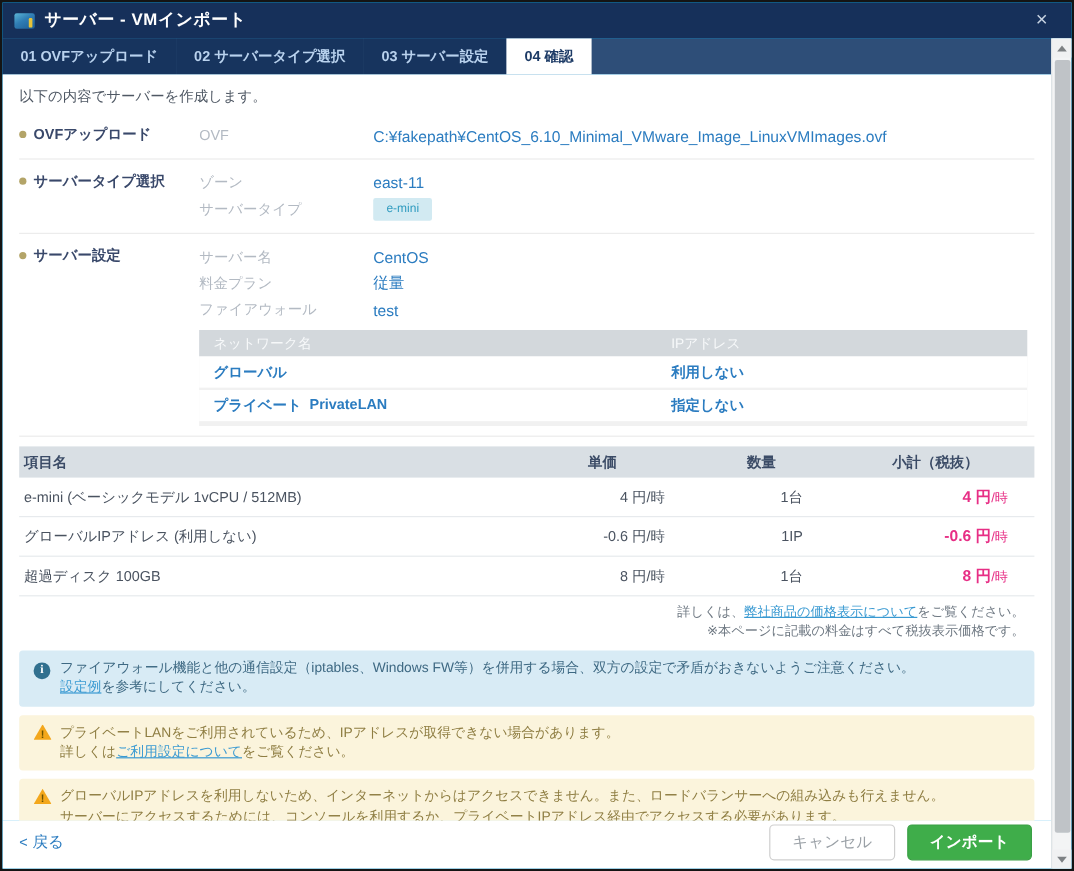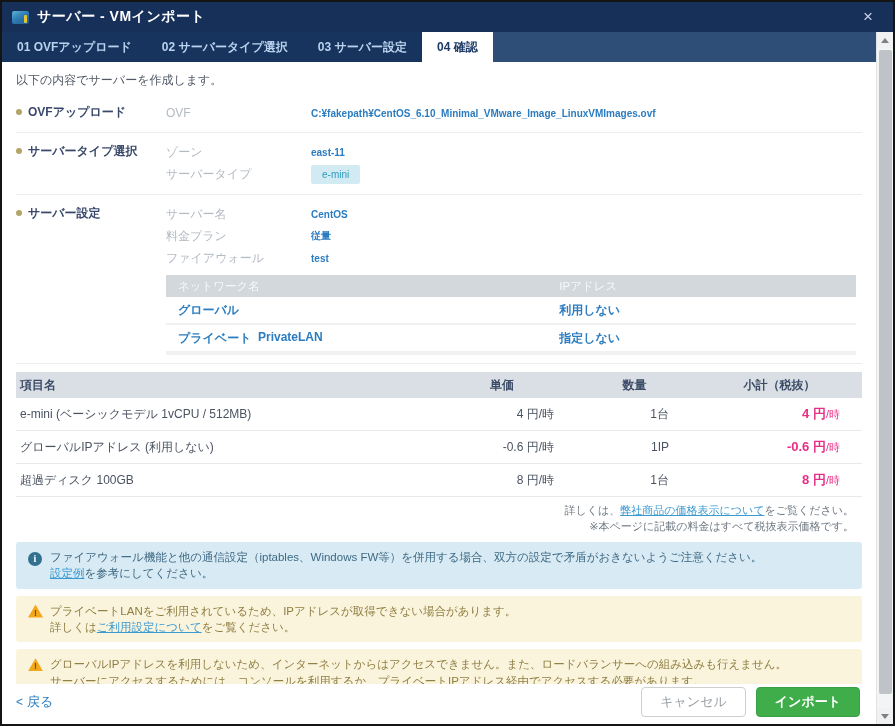--- a/index.html
+++ b/index.html
@@ -41,21 +41,21 @@
   .intro { margin:10px 0 6px; font-size:12px; color:#4f5864; line-height:16px; }
 
   .section { display:flex; padding:8px 0; border-bottom:1px solid #ececec; }
   .section:last-of-type { border-bottom:none; }
   .section-title { flex:0 0 150px; display:flex; align-items:flex-start;
                    font-size:12px; font-weight:bold; color:#39486a; padding-top:2px; }
   .bullet { width:6px; height:6px; border-radius:50%; background:#b3a468; margin:5px 6px 0 0; flex:0 0 auto; }
   .section-rows { flex:1; display:flex; flex-direction:column; }
   .detail-row { display:flex; align-items:center; min-height:18px; margin:2px 0; }
   .detail-label { flex:0 0 145px; color:#b3bac3; font-size:12px; }
-  .detail-value { color:#2b7cc0; font-weight:bold; font-size:10px; }
+  .detail-value { color:#2b7cc0; font-weight:normal; font-size:13px; }
   .badge { display:inline-block; background:#d2eaf2; color:#2f9bbf; font-size:10px; font-weight:normal;
            padding:4px 11px; border-radius:2px; }
 
   
   .network-table { margin:6px 6px 0 0; background:#f1f1f1; padding-bottom:2px; }
   .net-header { display:flex; align-items:center; height:22px; background:#d3d8dc;
                 color:#f7f9fa; font-size:11.5px; }
   .net-row { display:flex; align-items:center; height:26px; background:#fff; margin-bottom:2px;
              color:#2b7cc0; font-weight:bold; font-size:12px; }
   .net-col-name { flex:0 0 57%; padding-left:12px; display:flex; }

